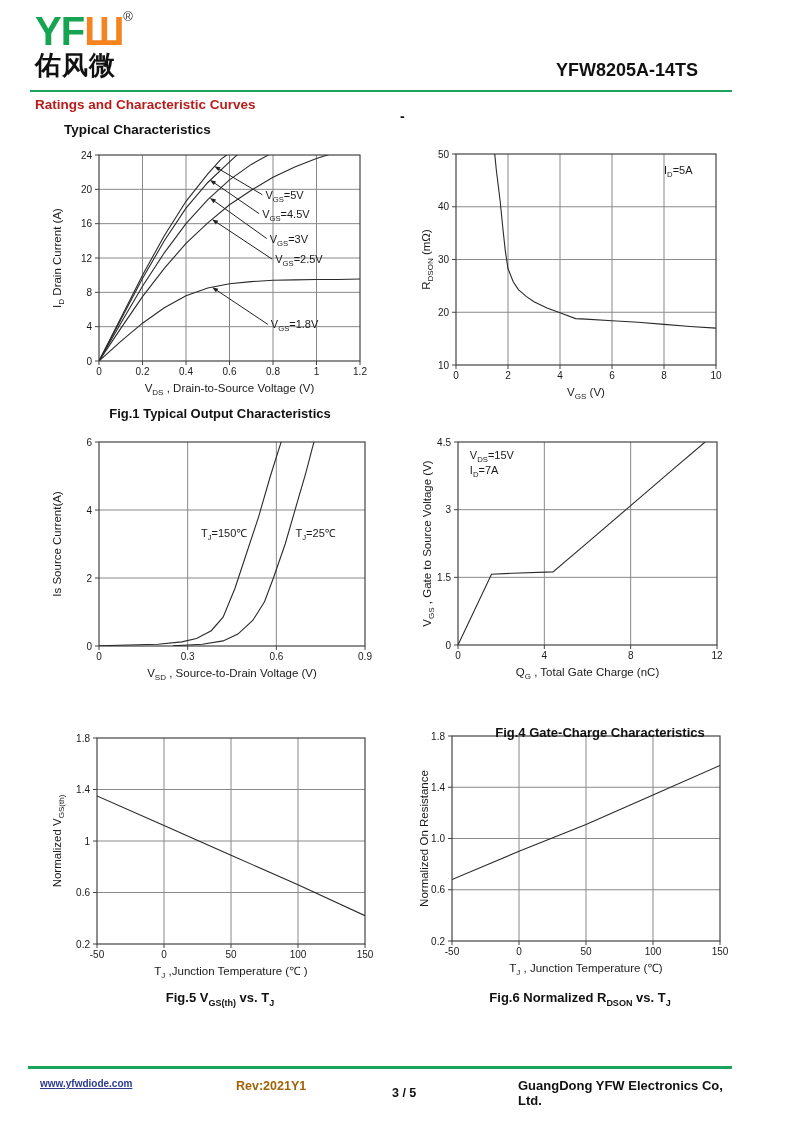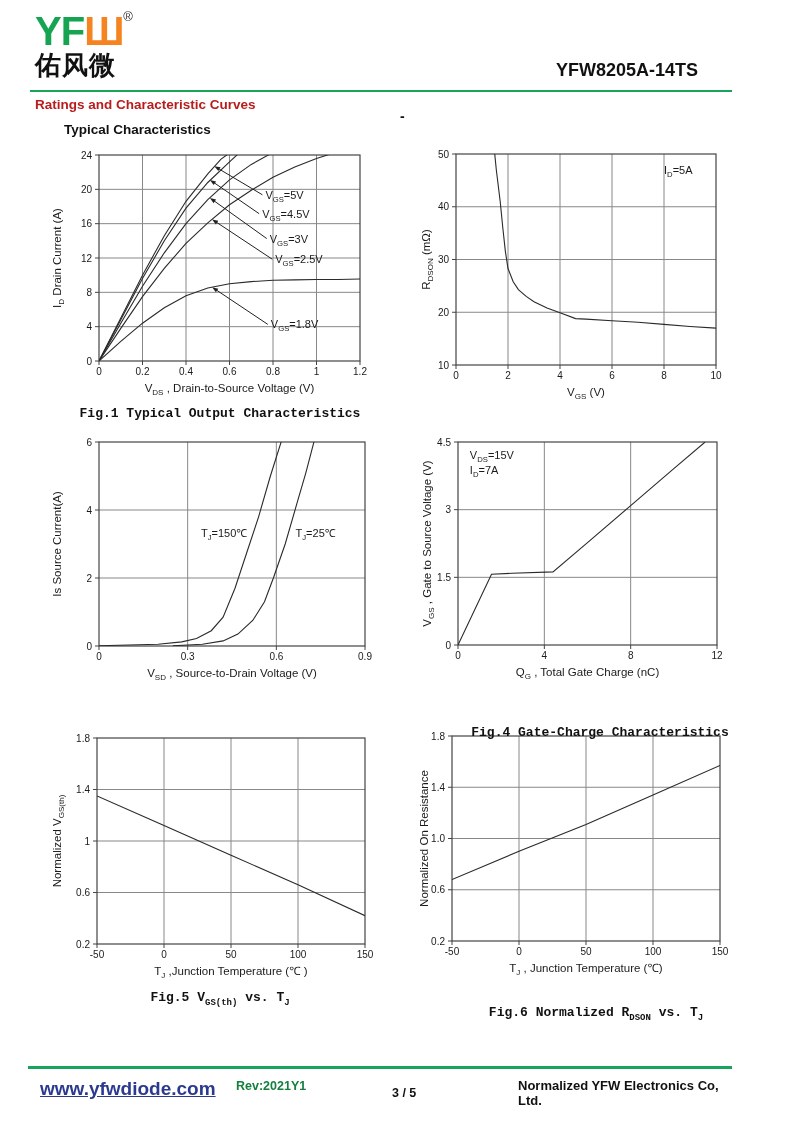--- a/index.html
+++ b/index.html
@@ -13,27 +13,27 @@
   .logo-w{color:#f5831f;}
   .logo-reg{font-size:13px;color:#333;vertical-align:24px;font-weight:normal;}
   .logo-cn{font-weight:bold;font-size:26px;color:#111;letter-spacing:1px;margin-top:1px;}
   .part-number{position:absolute;right:34px;top:60px;font-size:18px;font-weight:bold;color:#111;}
   .header-rule{position:absolute;left:30px;top:90px;width:740px;height:2px;background:#1aa35a;}
   .section-title{position:absolute;left:35px;top:97px;font-size:13.5px;font-weight:bold;color:#b91c1c;}
   .subtitle{position:absolute;left:64px;top:122px;font-size:13.5px;font-weight:bold;color:#111;}
   .mid-dash{position:absolute;left:400px;top:108px;font-size:14px;font-weight:bold;color:#111;}
 
   .chart{position:absolute;}
-  .caption{position:absolute;width:360px;text-align:center;font-size:13px;font-weight:bold;color:#111;font-family:Liberation Mono, monospace;}
+  .caption{position:absolute;width:360px;text-align:center;font-size:13px;font-weight:bold;color:#111;}
   .caption sub{font-size:9px;}
 
   
   .footer-rule{position:absolute;left:28px;top:1066px;width:744px;height:3px;background:#1aa35a;}
-  .footer-link{position:absolute;left:40px;top:1078px;font-size:19px;font-weight:bold;color:#2b3a8f;text-decoration:underline;}
-  .footer-rev{position:absolute;left:236px;top:1079px;font-size:12.5px;font-weight:bold;color:#15803d;}
+  .footer-link{position:absolute;left:40px;top:1078px;font-size:10px;font-weight:bold;color:#2b3a8f;text-decoration:underline;}
+  .footer-rev{position:absolute;left:236px;top:1079px;font-size:12.5px;font-weight:bold;color:#a16207;}
   .footer-page{position:absolute;left:392px;top:1079px;font-size:12.5px;font-weight:bold;color:#111;margin-top:7px;}
   .footer-company{position:absolute;left:518px;top:1078px;font-size:13px;font-weight:bold;color:#111;}
 </style>
 </head>
 <body>
 
 <div class="page">
 
   <div class="logo">
     <div class="logo-row1"><span class="logo-yf">YF</span><span class="logo-w">Ш</span><span class="logo-reg">®</span></div>
@@ -304,21 +304,21 @@
         <text x="25" y="122" font-size="10" text-anchor="end" fill="#1a1a1a" font-family="&quot;Liberation Sans&quot;,sans-serif"><tspan>1.0</tspan></text>
         <text x="25" y="70.75000000000003" font-size="10" text-anchor="end" fill="#1a1a1a" font-family="&quot;Liberation Sans&quot;,sans-serif"><tspan>1.4</tspan></text>
         <text x="25" y="19.5" font-size="10" text-anchor="end" fill="#1a1a1a" font-family="&quot;Liberation Sans&quot;,sans-serif"><tspan>1.8</tspan></text>
         <text x="166" y="252" font-size="11.5" text-anchor="middle" fill="#1a1a1a" font-family="&quot;Liberation Sans&quot;,sans-serif"><tspan>T</tspan><tspan dy="3" font-size="8.049999999999999">J</tspan><tspan dy="-3"> , Junction Temperature (℃)</tspan></text>
         <text x="8" y="118.5" font-size="11.5" text-anchor="middle" fill="#1a1a1a" font-family="&quot;Liberation Sans&quot;,sans-serif" transform="rotate(-90 8 118.5)"><tspan>Normalized On Resistance</tspan></text>
       </svg></div>
 
   <div class="caption" style="left:40px;top:406px;">Fig.1 Typical Output Characteristics</div>
   <div class="caption" style="left:420px;top:697px;margin-top:28px;">Fig.4 Gate-Charge Characteristics</div>
   <div class="caption" style="left:40px;top:990px;">Fig.5 V<sub>GS(th)</sub> vs. T<sub>J</sub></div>
-  <div class="caption" style="left:416px;top:990px;margin-top:15px;">Fig.6 Normalized R<sub>DSON</sub> vs. T<sub>J</sub></div>
+  <div class="caption" style="left:400px;top:990px;">Fig.6 Normalized R<sub>DSON</sub> vs. T<sub>J</sub></div>
 
   <div class="footer-rule"></div>
   <a class="footer-link" href="#">www.yfwdiode.com</a>
   <div class="footer-rev">Rev:2021Y1</div>
   <div class="footer-page">3 / 5</div>
-  <div class="footer-company">Normalized YFW Electronics Co, Ltd.</div>
+  <div class="footer-company">GuangDong YFW Electronics Co, Ltd.</div>
 
 </div>
 
 </body></html>

